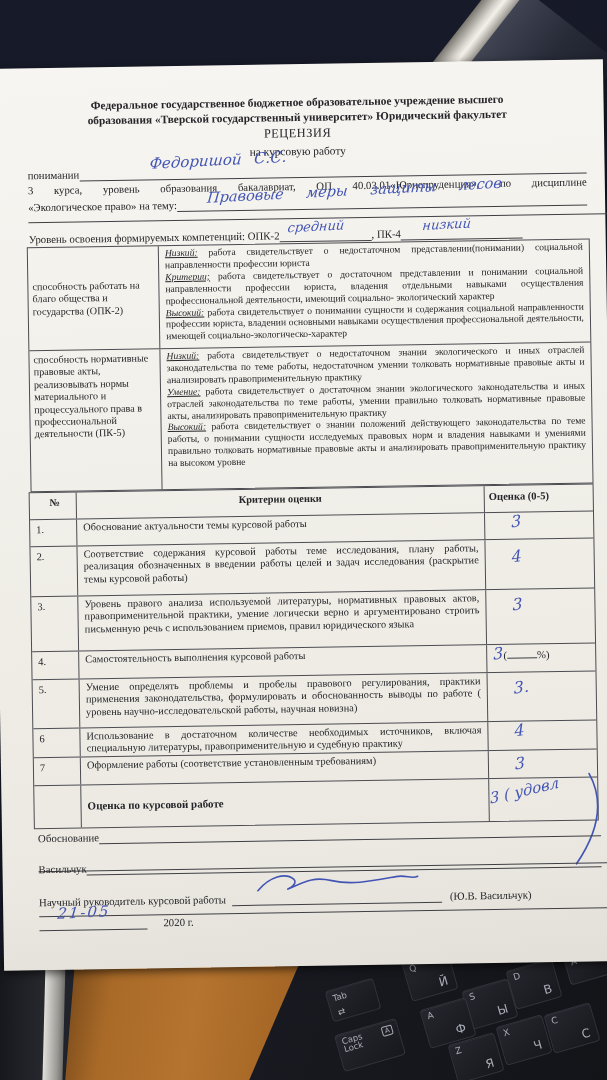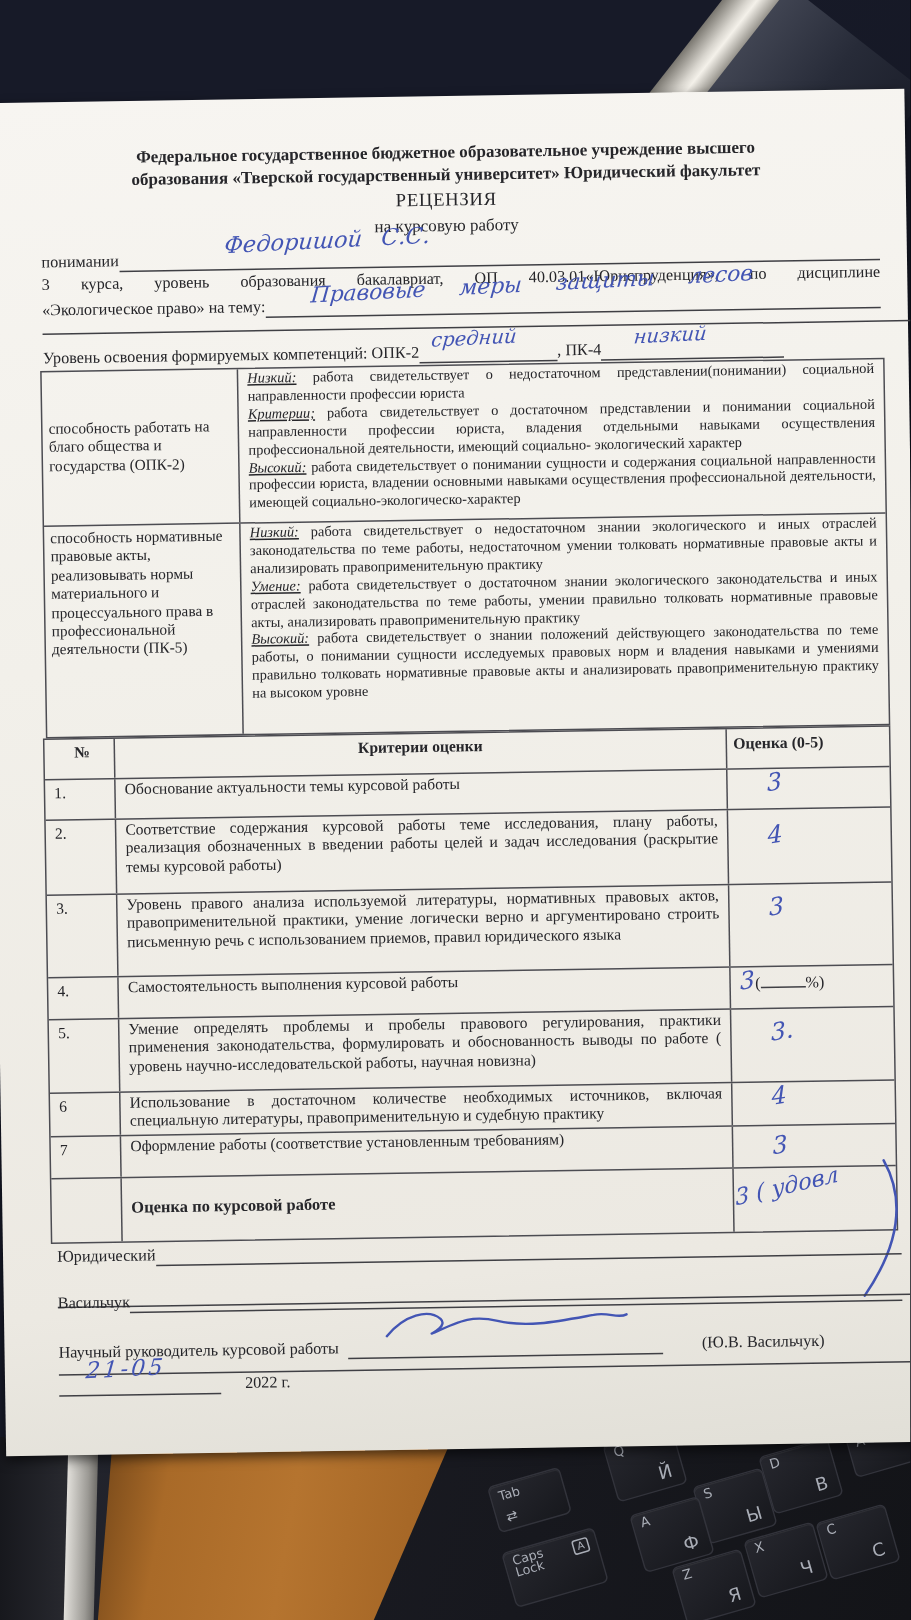--- a/index.html
+++ b/index.html
@@ -249,44 +249,44 @@
           <div class="c-grade">
             <span class="hw" style="font-size:15px;transform:rotate(-12deg) skewX(-8deg);margin-left:-4px;margin-top:4px;">3 ( удовл</span>
             <svg class="swoosh" width="60" height="100" style="right:-8px;top:-6px;" viewBox="0 0 60 100">
               <path d="M44,2 C58,28 54,58 30,92" stroke="#4355b4" stroke-width="1.7" fill="none" stroke-linecap="round"></path>
             </svg>
           </div>
         </div>
       </div>
 
       <div class="abs flexline" style="top:762px;left:36px;right:14px;">
-        <span class="nw">Юридический</span>
+        <span class="nw">Обоснование</span>
         <span class="fill-line"></span>
       </div>
       <div class="abs fix-line" style="top:776px;left:36px;right:14px;height:13px;"></div>
 
       <div class="abs flexline" style="top:793px;left:36px;right:14px;">
         <span class="nw">Васильчук</span>
         <span class="fill-line"></span>
       </div>
       <div class="abs fix-line" style="top:807px;left:36px;right:14px;height:13px;"></div>
 
       <div class="abs flexline" style="top:826px;left:36px;right:60px;">
         <span class="nw">Научный руководитель курсовой работы</span>
         <span class="fill-line" style="margin-left:6px;max-width:210px;">
           <svg class="sig-svg" width="170" height="30" viewBox="0 0 170 30">
             <path d="M6,22 C18,8 34,4 42,11 C48,17 30,23 38,20 C56,12 64,9 80,13 C100,18 120,14 144,10 C154,8 160,13 166,10" stroke="#4355b4" stroke-width="1.6" fill="none" stroke-linecap="round"></path>
           </svg>
         </span>
-        <span class="nw" style="margin-left:26px;">(Ю.В. Васильчук)</span>
+        <span class="nw" style="margin-left:8px;">(Ю.В. Васильчук)</span>
       </div>
 
       <div class="abs flexline" style="top:848px;left:36px;width:220px;">
         <span class="fix-line" style="width:108px;">
           <span class="hw" style="position:absolute;left:18px;top:-9px;font-size:15px;letter-spacing:2px;">21-05</span>
         </span>
-        <span class="nw" style="margin-left:16px;">2022 г.</span>
+        <span class="nw" style="margin-left:16px;">2020 г.</span>
       </div>
 
     </div>
   </div>
 
 </div>
 
 </body></html>

